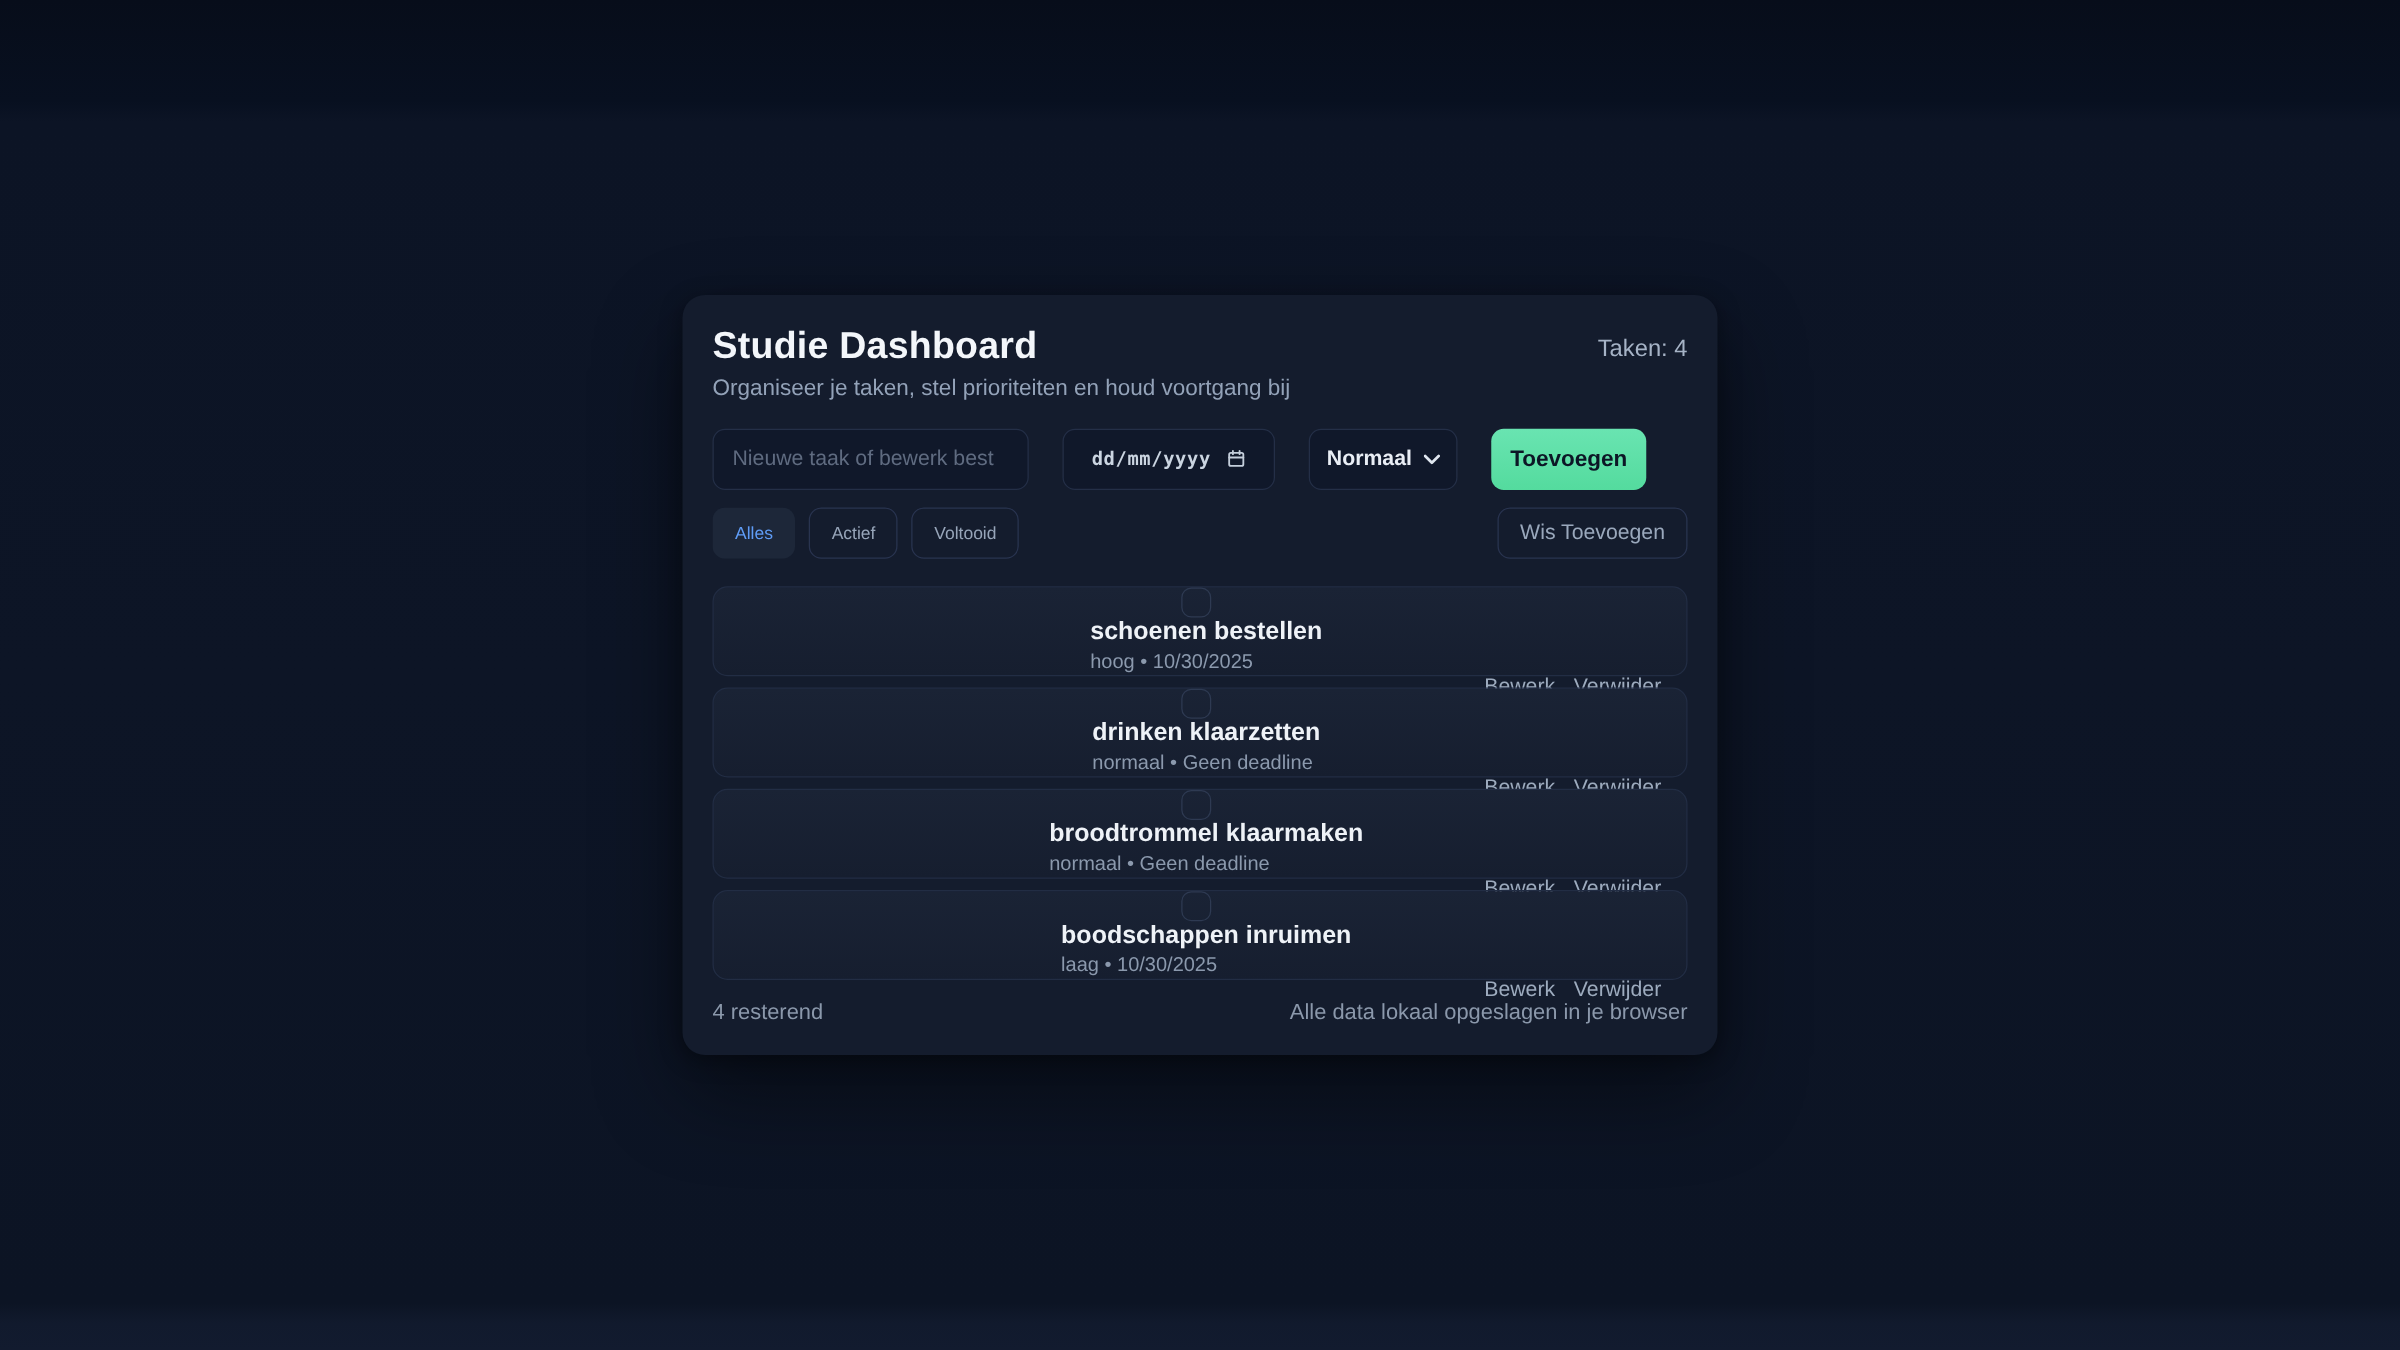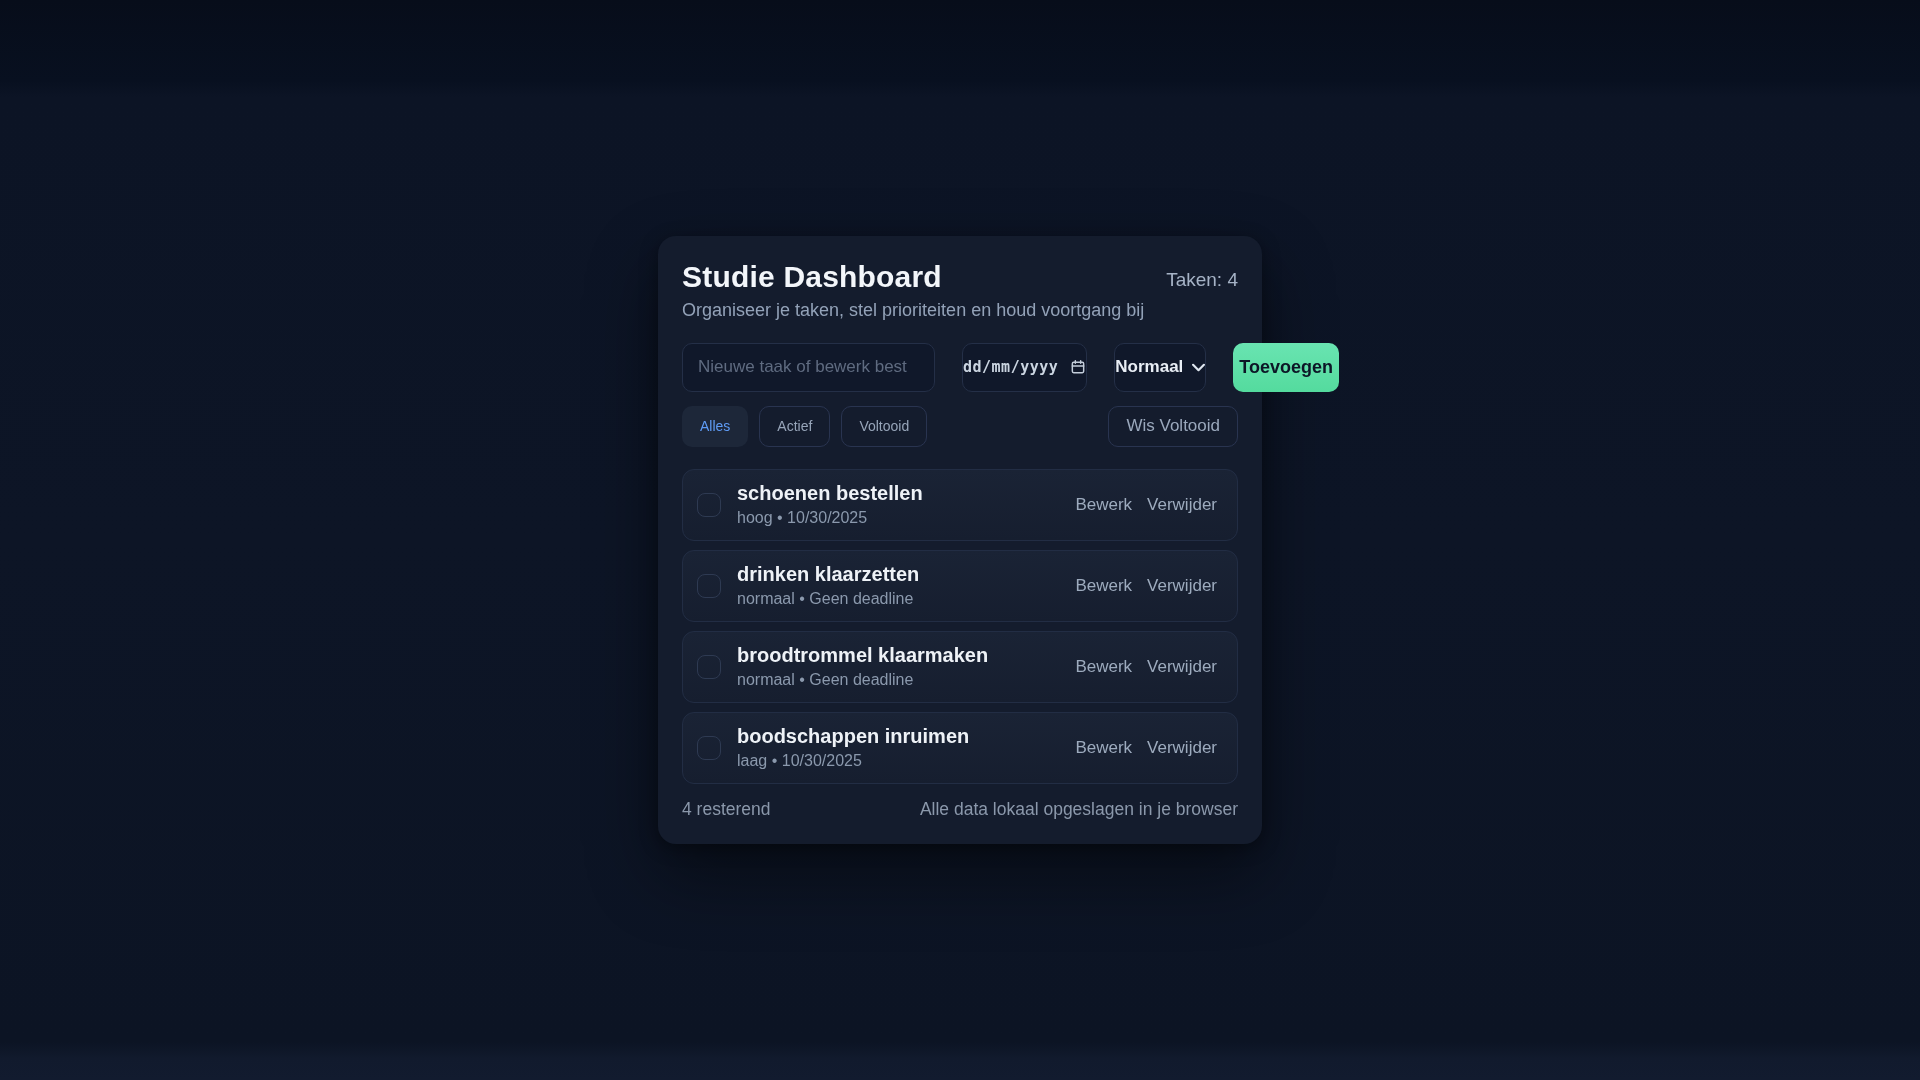--- a/index.html
+++ b/index.html
@@ -8,21 +8,21 @@
     width: 1920px; height: 1080px;
     background: linear-gradient(180deg,
       #070d1a 0%, #081020 7.5%,
       #0c1425 9%, #0d1526 50%, #0c1424 96.5%,
       #111a2d 98%, #121b2f 100%);
     font-family: "Liberation Sans", sans-serif;
     display: flex; align-items: center; justify-content: center;
     overflow: hidden;
   }
   .card {
-    width: 604px; height: 608px;
+    width: 828px; height: 608px;
     background: #141c2d;
     border-radius: 18px;
     padding: 24px;
     box-shadow: 0 30px 70px rgba(0,0,0,.45), 0 4px 18px rgba(0,0,0,.35);
     display: flex; flex-direction: column;
   }
   
   .card-header { display: flex; justify-content: space-between; align-items: flex-start; }
   .page-title {
     margin: 0; font-size: 30px; font-weight: 700; color: #f3f6fa; letter-spacing: .2px; line-height: 1.15;
@@ -77,20 +77,21 @@
   }
 
   
   .task-list { margin-top: 22px; display: flex; flex-direction: column; gap: 9px; }
   .task-row {
     height: 72px;
     background: linear-gradient(180deg, #1a2335, #161e2f);
     border: 1px solid #222d44; border-radius: 12px;
     display: flex; align-items: center;
     padding: 0 20px 0 14px;
+    flex-direction: column;
   }
   .checkbox {
     width: 24px; height: 24px; flex: 0 0 24px;
     border: 1.5px solid #2e3a52; border-radius: 8px;
     background: transparent; cursor: pointer;
   }
   .task-text { margin-left: 16px; min-width: 0; }
   .task-title { font-size: 20px; font-weight: 600; color: #eef2f7; line-height: 1.15; }
   .task-meta { margin-top: 4px; font-size: 16px; color: #8b99ad; }
   .task-actions { margin-left: auto; display: flex; gap: 15px; }
@@ -137,21 +138,21 @@
         </svg>
       </span>
     </div>
     <button class="add-btn">Toevoegen</button>
   </div>
 
   <div class="filter-row">
     <button class="chip chip-active">Alles</button>
     <button class="chip chip-inactive">Actief</button>
     <button class="chip chip-inactive">Voltooid</button>
-    <button class="clear-btn">Wis Voltooid</button>
+    <button class="clear-btn">Wis Toevoegen</button>
   </div>
 
   <div class="task-list">
 
     <div class="task-row">
       <span class="checkbox"></span>
       <div class="task-text">
         <div class="task-title">schoenen bestellen</div>
         <div class="task-meta">hoog • 10/30/2025</div>
       </div>

